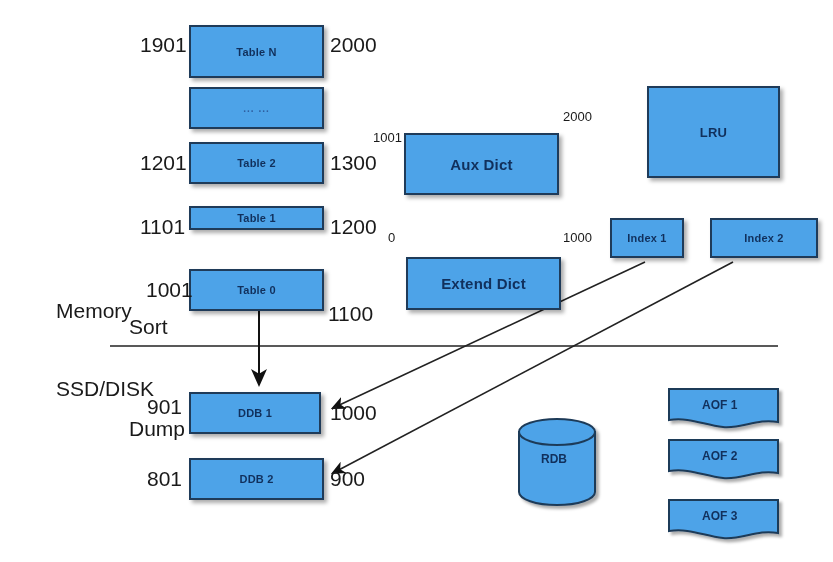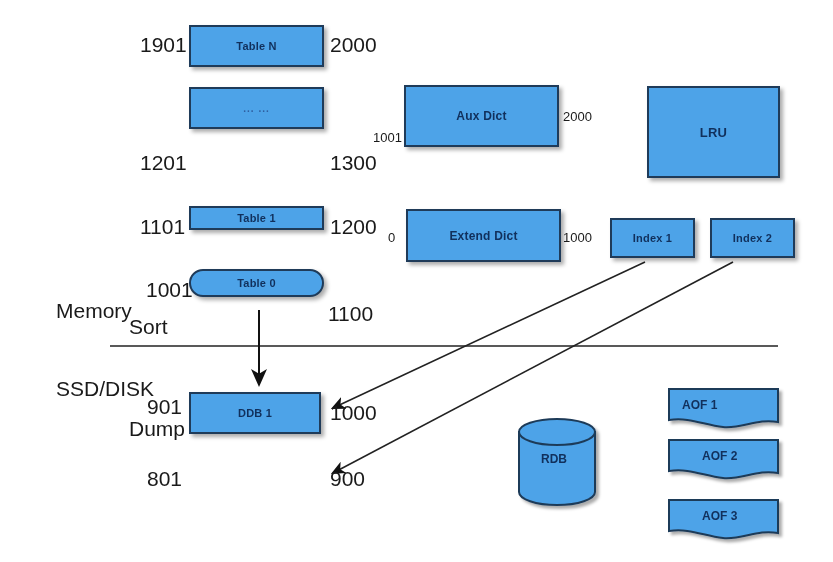--- a/index.html
+++ b/index.html
@@ -27,21 +27,21 @@
     box-shadow: 3px 3px 4px rgba(0,0,0,0.33);
     display: flex;
     align-items: center;
     justify-content: center;
     color: #11305c;
     font-weight: bold;
     letter-spacing: .2px;
     text-align: center;
   }
   .box.table-box   { font-size: 11px; }
-  .box.dict-box    { font-size: 12px; }
+  .box.dict-box    { font-size: 15px; margin-top: 48px; }
   .box.lru-box     { font-size: 13px; }
   .box.index-box   { font-size: 11px; }
   .box.ddb-box     { font-size: 11px; }
   .box.dots-box    { font-size: 10px; color:#2f5fa0; letter-spacing:1px;}
 
   
   .num {
     position: absolute;
     color: #1a1a1a;
     font-size: 21px;
@@ -107,40 +107,43 @@
 
     <line x1="110" y1="346" x2="778" y2="346" stroke="#222222" stroke-width="1.3"></line>
 
     <line x1="259" y1="310" x2="259" y2="384" stroke="#111111" stroke-width="2" marker-end="url(#arrowhead)"></line>
 
     <line x1="645" y1="262" x2="333" y2="408" stroke="#222222" stroke-width="1.6" marker-end="url(#arrowhead)"></line>
 
     <line x1="733" y1="262" x2="333" y2="473" stroke="#222222" stroke-width="1.6" marker-end="url(#arrowhead)"></line>
   </svg>
 
-  <div class="box table-box" style="left:189px; top:25px; width:135px; height:42px;">
+  <div class="box table-box" style="left:189px; top:25px; width:135px; height:53px;">
     <span>Table N</span>
   </div>
   <div class="num" style="left:140px; top:34px;">1901</div>
   <div class="num right" style="left:330px; top:34px;">2000</div>
 
   <div class="box dots-box" style="left:189px; top:87px; width:135px; height:42px;">
     <span>... ...</span>
   </div>
 
+  <div class="box table-box" style="left:189px; top:142px; width:135px; height:42px;">
+    <span>Table 2</span>
+  </div>
   <div class="num" style="left:140px; top:152px;">1201</div>
   <div class="num right" style="left:330px; top:152px;">1300</div>
 
   <div class="box table-box" style="left:189px; top:206px; width:135px; height:24px;">
     <span>Table 1</span>
   </div>
   <div class="num" style="left:140px; top:216px;">1101</div>
   <div class="num right" style="left:330px; top:216px;">1200</div>
 
-  <div class="box table-box" style="left:189px; top:269px; width:135px; height:28px;border-radius:16px;">
+  <div class="box table-box" style="left:189px; top:269px; width:135px; height:42px;">
     <span>Table 0</span>
   </div>
   <div class="num" style="left:146px; top:279px;">1001</div>
   <div class="num right" style="left:328px; top:279px;margin-top:24px;">1100</div>
 
   <div class="box dict-box" style="left:404px; top:85px; width:155px; height:62px;">
     <span>Aux Dict</span>
   </div>
   <div class="num small" style="left:373px; top:131px;">1001</div>
   <div class="num small" style="left:563px; top:110px;">2000</div>
@@ -148,40 +151,43 @@
   <div class="box dict-box" style="left:406px; top:209px; width:155px; height:53px;">
     <span>Extend Dict</span>
   </div>
   <div class="num small" style="left:388px; top:231px;">0</div>
   <div class="num small" style="left:563px; top:231px;">1000</div>
 
   <div class="box lru-box" style="left:647px; top:86px; width:133px; height:92px;">
     <span>LRU</span>
   </div>
 
-  <div class="box index-box" style="left:610px; top:218px; width:85px; height:40px;">
+  <div class="box index-box" style="left:610px; top:218px; width:74px; height:40px;">
     <span>Index 1</span>
   </div>
-  <div class="box index-box" style="left:710px; top:218px; width:85px; height:40px;">
+  <div class="box index-box" style="left:710px; top:218px; width:108px; height:40px;">
     <span>Index 2</span>
   </div>
 
   <div class="tier-label" style="left:56px; top:300px;">Memory</div>
   <div class="tier-label" style="left:129px; top:316px;">Sort</div>
   <div class="tier-label" style="left:129px; top:372px;margin-top:46px;">Dump</div>
   <div class="tier-label" style="left:56px; top:378px;">SSD/DISK</div>
 
   <div class="box ddb-box" style="left:189px; top:392px; width:132px; height:42px;">
     <span>DDB 1</span>
   </div>
   <div class="num" style="left:147px; top:396px;">901</div>
   <div class="num" style="left:330px; top:402px;">1000</div>
 
+  <div class="box ddb-box" style="left:189px; top:458px; width:135px; height:42px;">
+    <span>DDB 2</span>
+  </div>
   <div class="num" style="left:147px; top:468px;">801</div>
   <div class="num" style="left:330px; top:468px;">900</div>
 
   <div class="shape-label" style="left:541px; top:452px;">RDB</div>
 
-  <div class="shape-label" style="left:682px; top:398px;">AOF 1</div>
+  <div class="shape-label" style="left:702px; top:398px;">AOF 1</div>
   <div class="shape-label" style="left:702px; top:449px;">AOF 2</div>
   <div class="shape-label" style="left:702px; top:509px;">AOF 3</div>
 
 </div>
 
 </body></html>

